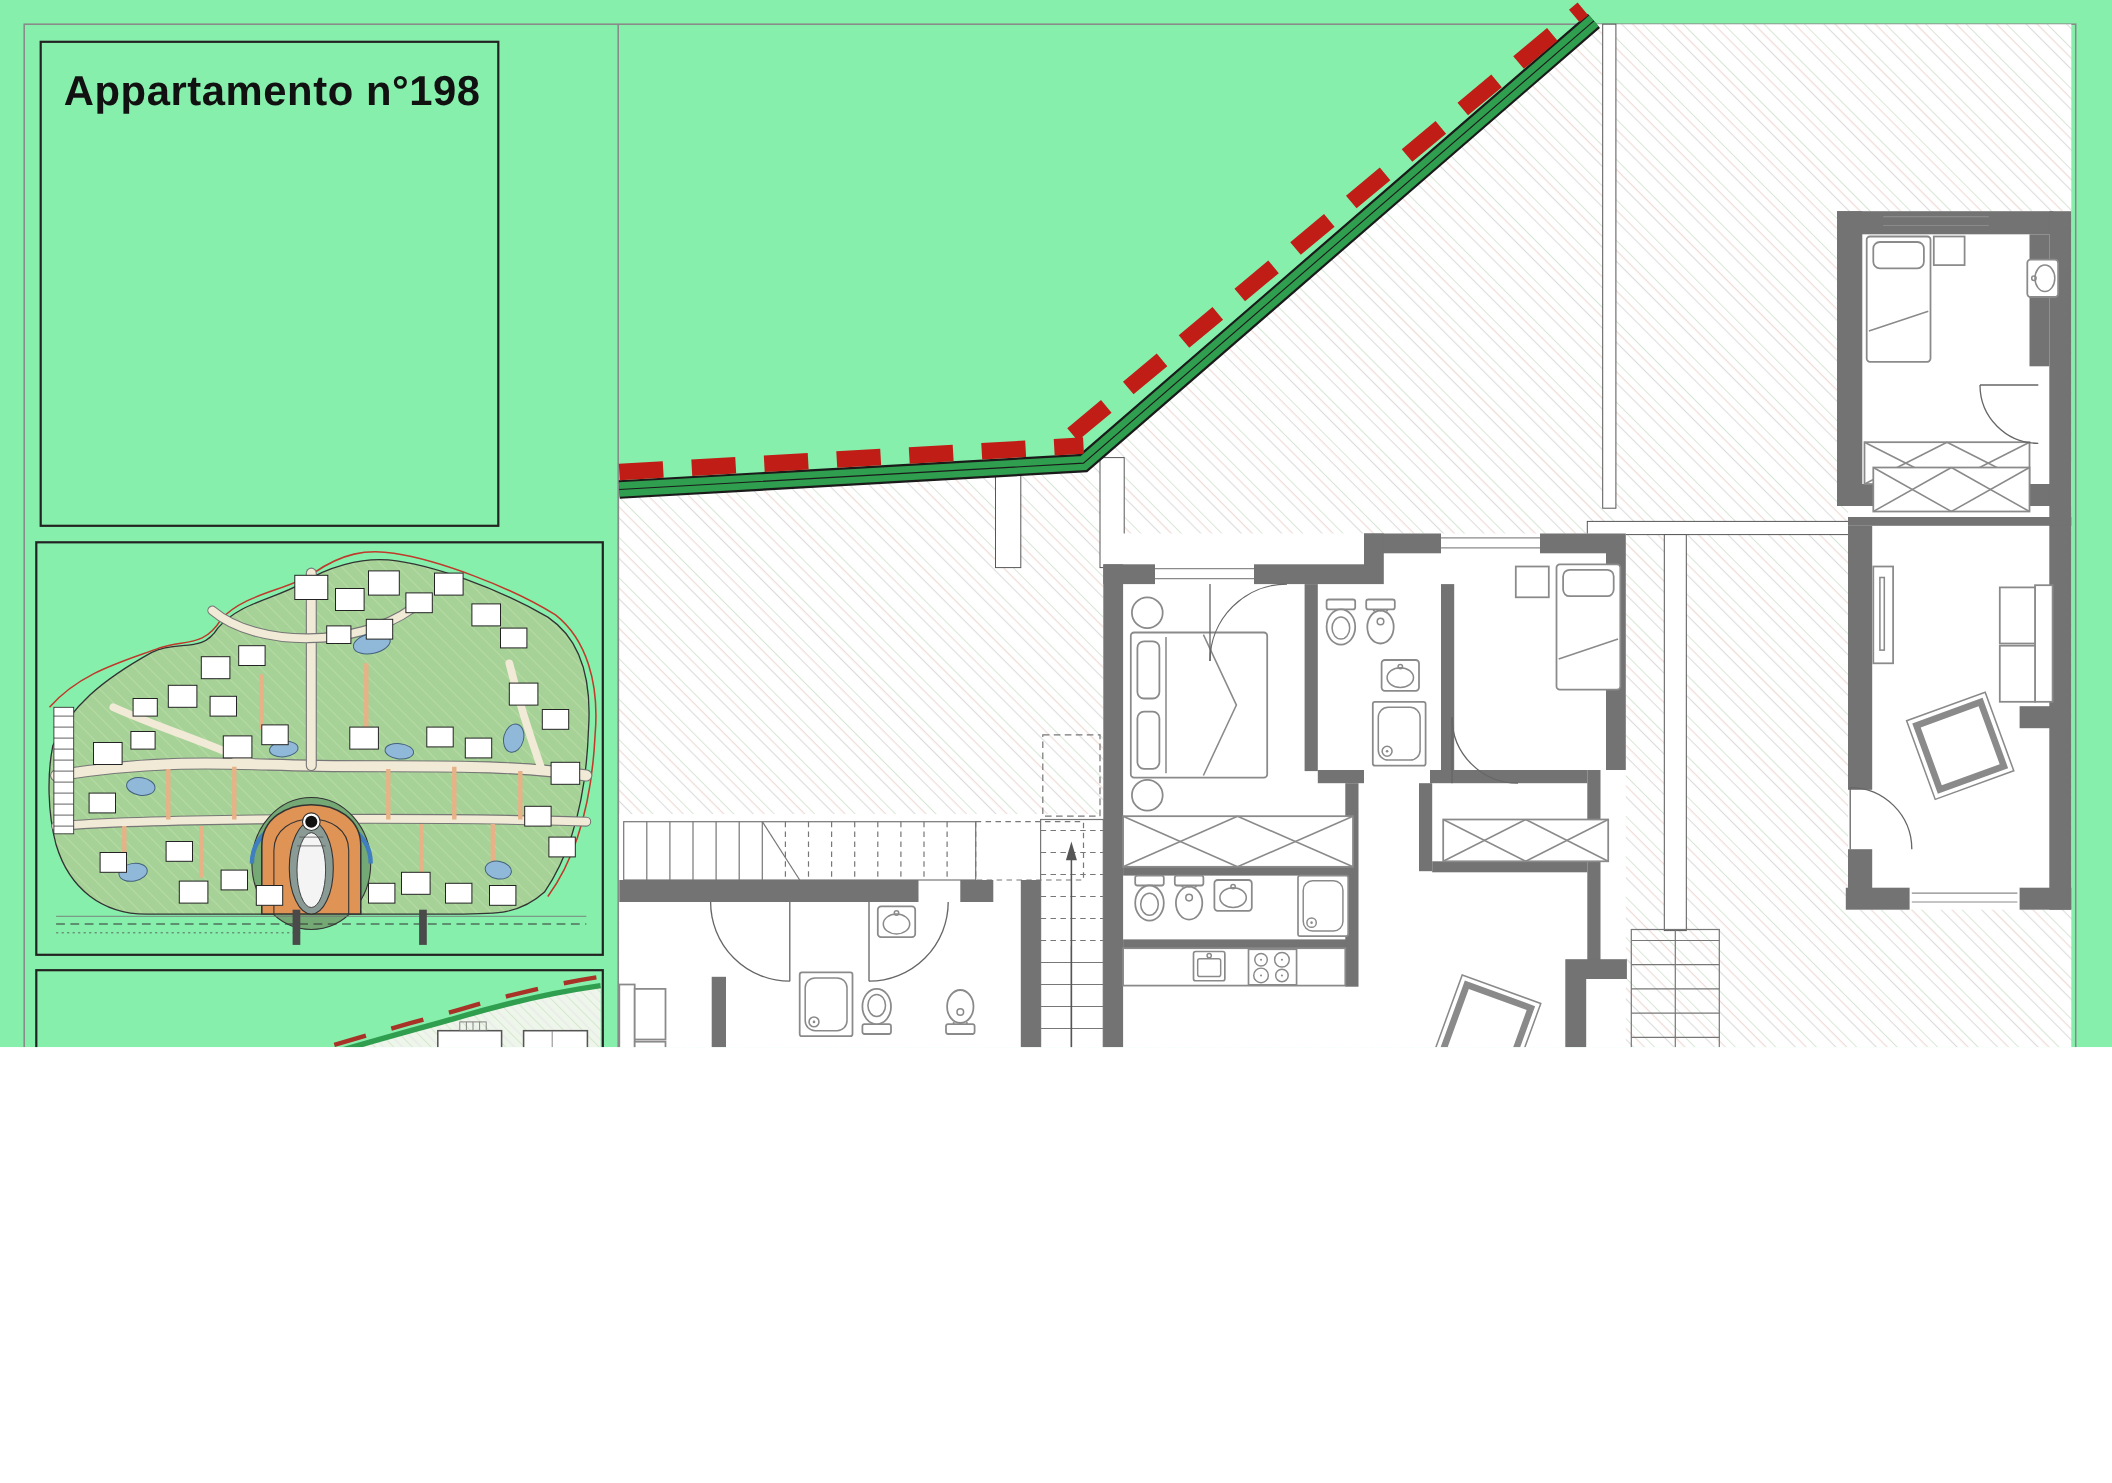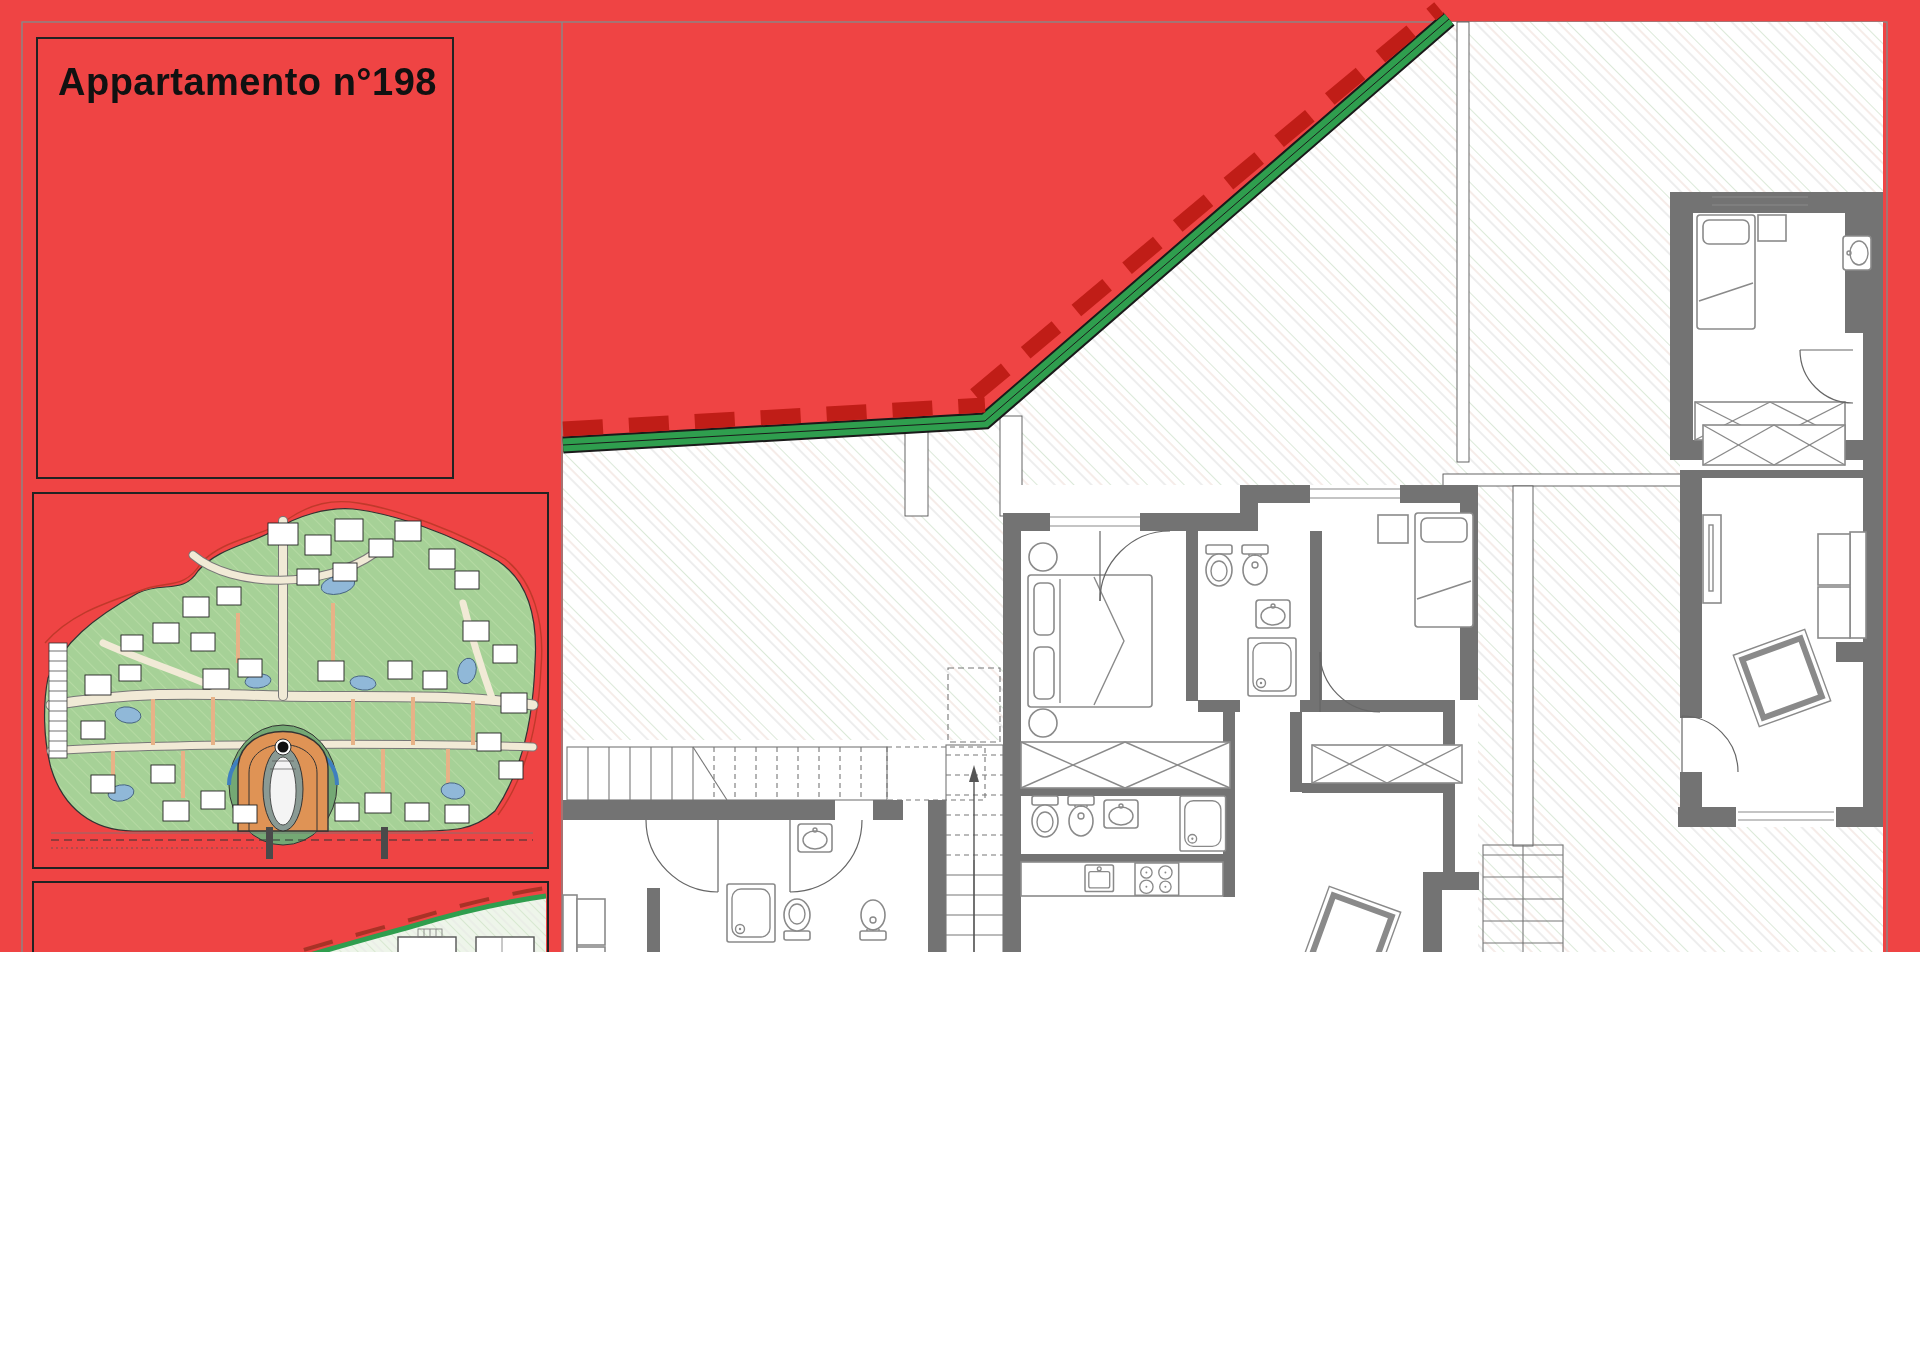--- a/index.html
+++ b/index.html
@@ -1,16 +1,16 @@
 <!DOCTYPE html>
 <html><head>
 <meta charset="utf-8">
 <style>
   html,body{margin:0;padding:0;background:#ffffff;}
-  #page{position:relative;width:1920px;height:952px;background:#ef4444;overflow:hidden;
+  #page{position:relative;width:1920px;height:952px;background:#86efac;overflow:hidden;
         font-family:"Liberation Sans", sans-serif;}
   svg{display:block;}
   .title-text{font-family:"Liberation Sans","DejaVu Sans",sans-serif;font-weight:bold;
               font-size:38px;fill:#111;letter-spacing:0.5px;}
   .wall{fill:#737373;stroke:none;}
   .furn{fill:#ffffff;stroke:#8a8a8a;stroke-width:1.6;}
   .furnln{stroke:#8a8a8a;stroke-width:1.4;fill:none;}
   .door{stroke:#666;stroke-width:1.2;fill:none;}
   .win{stroke:#8a8a8a;stroke-width:1.1;}
   .stair{stroke:#777;stroke-width:1.1;fill:none;}

